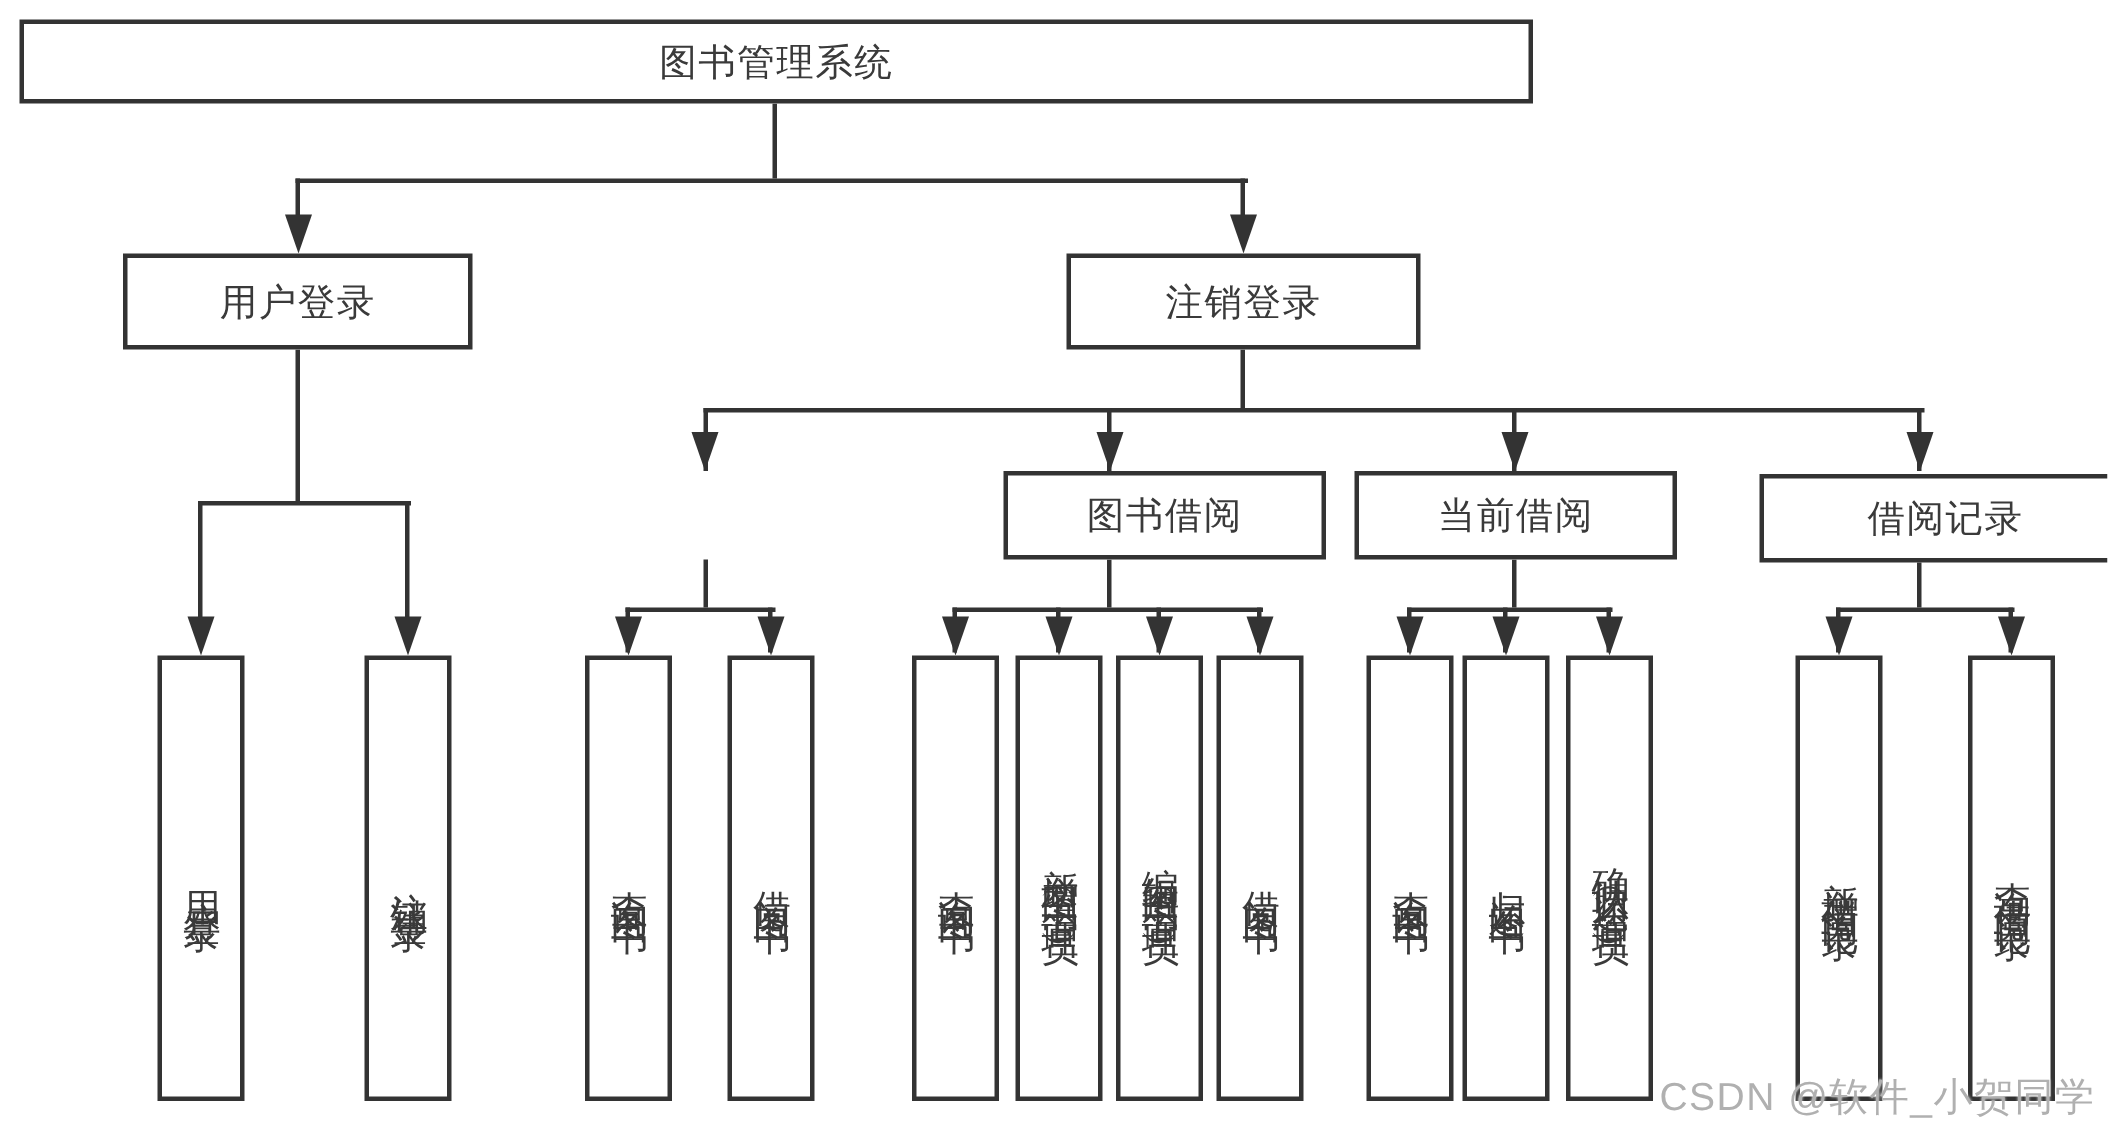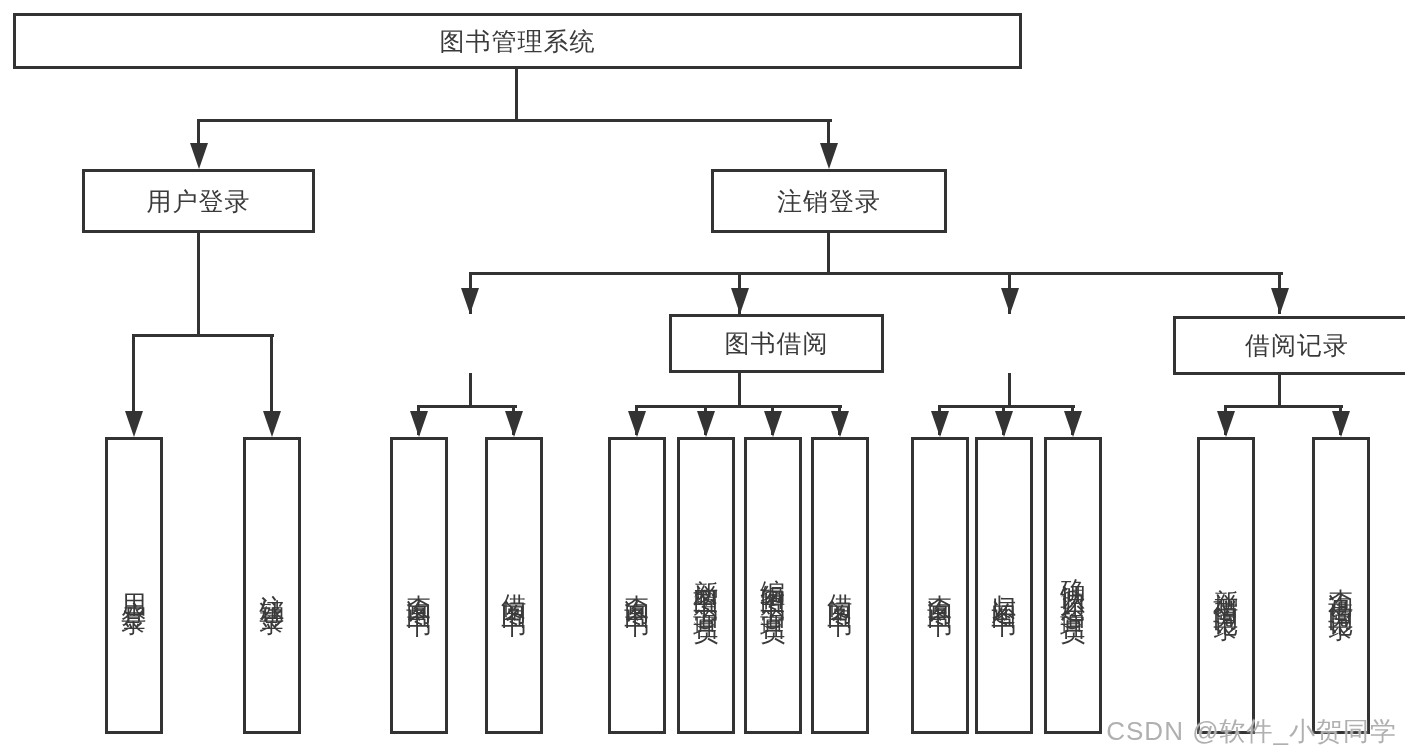--- a/index.html
+++ b/index.html
@@ -118,20 +118,23 @@
   <div class="box" style="left:82px;top:169px;width:233px;height:64px;">
     <span>用户登录</span>
   </div>
   <div class="box" style="left:711px;top:169px;width:236px;height:64px;">
     <span>注销登录</span>
   </div>
 
   <div class="box" style="left:633px;top:314px;width:215px;height:59px;margin-left:36px;">
     <span>图书借阅</span>
   </div>
+  <div class="box" style="left:903px;top:314px;width:215px;height:59px;">
+    <span>当前借阅</span>
+  </div>
   <div class="box" style="left:1173px;top:316px;width:248px;height:59px;">
     <span>借阅记录</span>
   </div>
 
   <div class="box leaf" style="left:105px;top:437px;width:58px;height:297px;">
     <span class="vtext">用户登录</span>
   </div>
   <div class="box leaf" style="left:243px;top:437px;width:58px;height:297px;">
     <span class="vtext">注销登录</span>
   </div>

